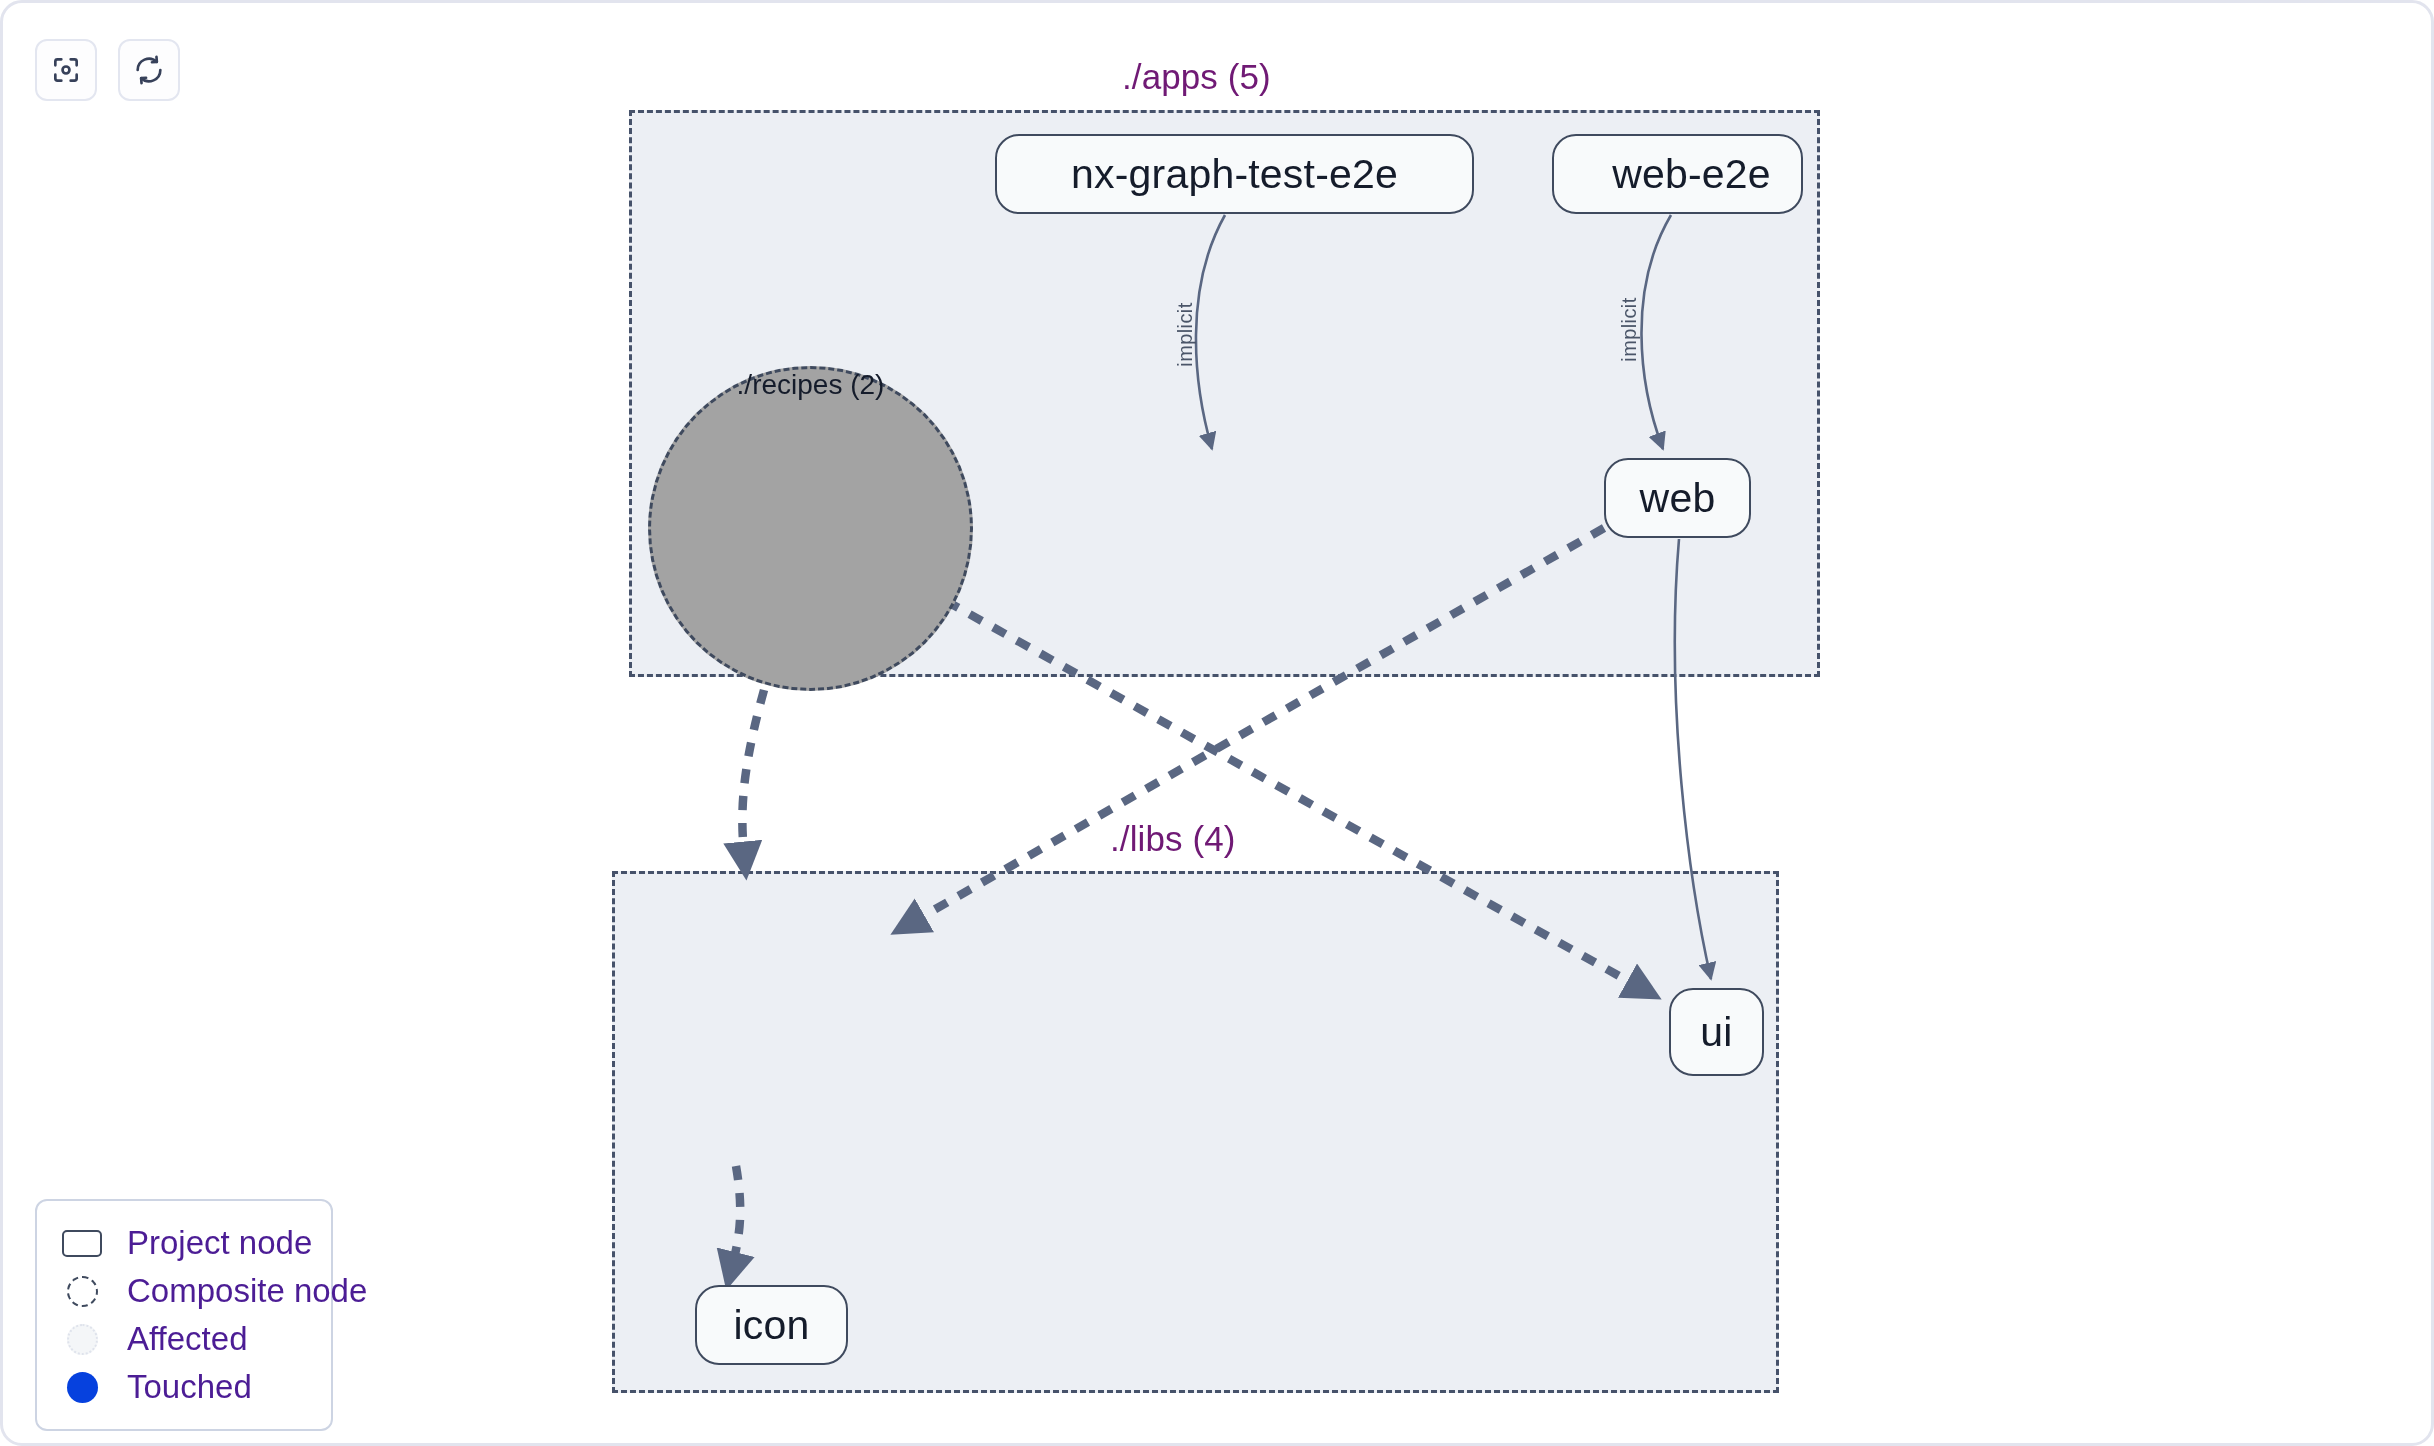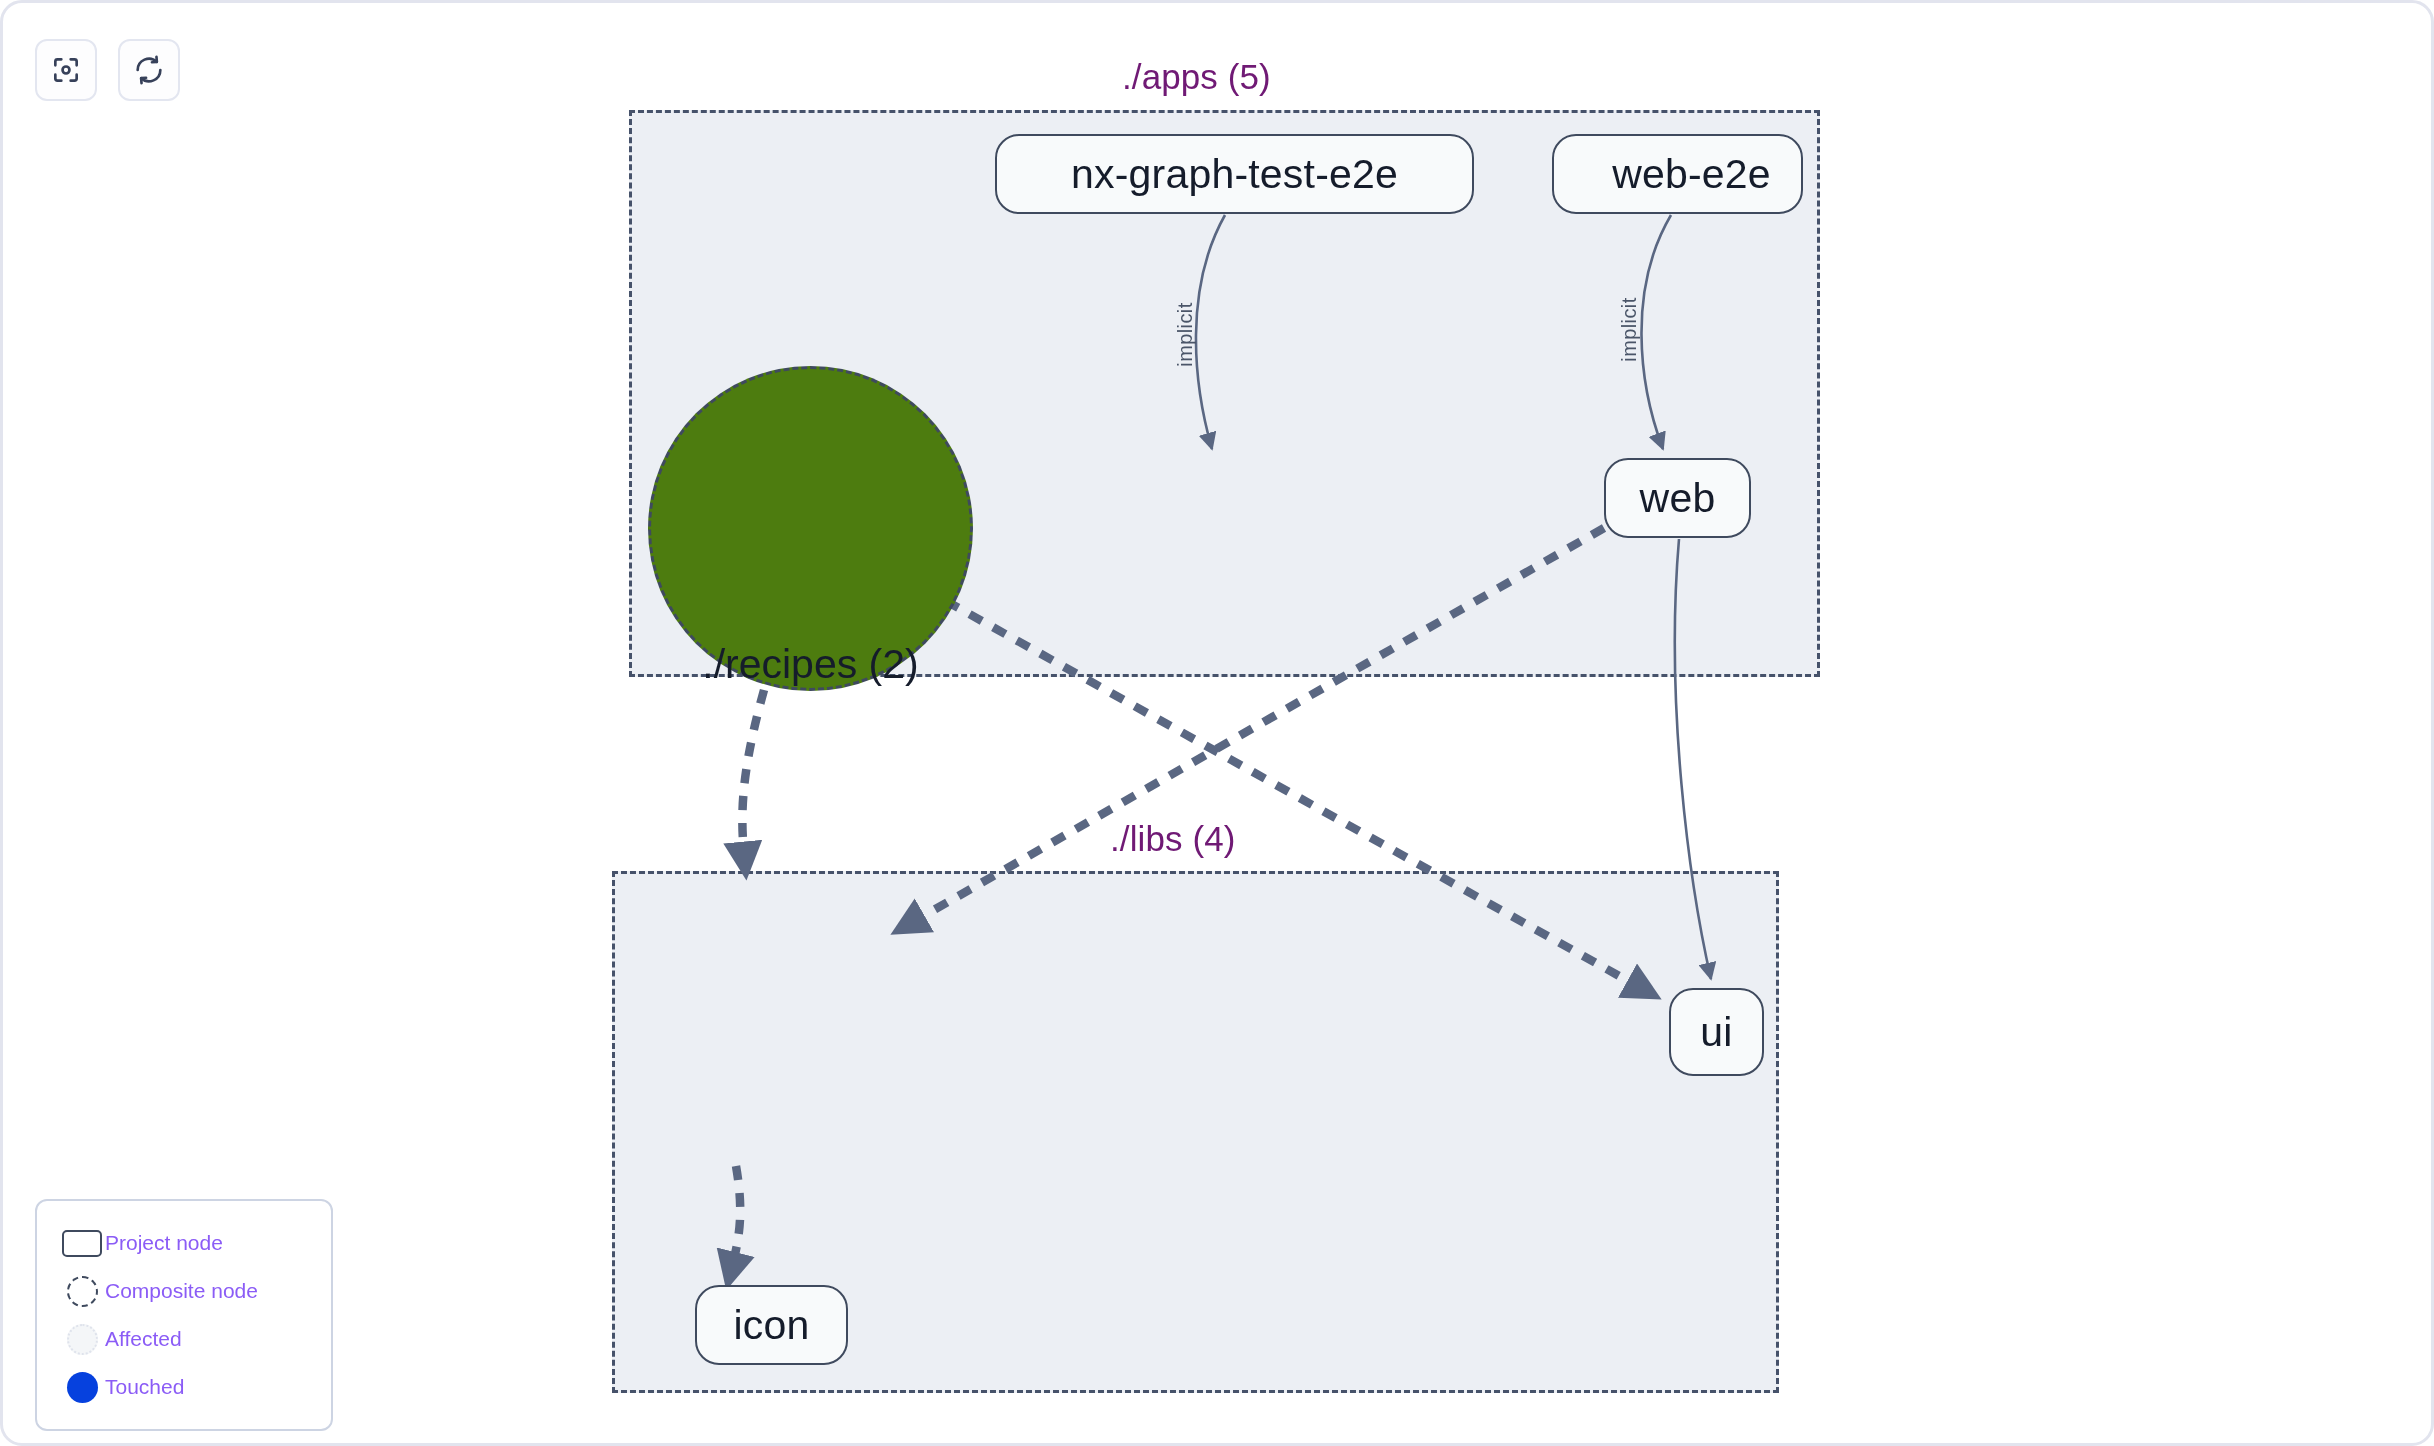--- a/index.html
+++ b/index.html
@@ -96,31 +96,31 @@
     color: #151c2b;
     font-size: 41px;
     white-space: nowrap;
     letter-spacing: 0.2px;
     text-align: center;
   }
 
   
   .node-circle {
     position: absolute;
-    background: #4d7c0f;
+    background: #a3a3a3;
     border: 3px dashed #3f4a5e;
     border-radius: 50%;
     display: flex;
-    align-items: flex-end;
+    align-items: flex-start;
     justify-content: center;
     box-sizing: border-box;
     z-index: 25;
     cursor: pointer;
     color: #151c2b;
-    font-size: 41px;
+    font-size: 28px;
     white-space: nowrap;
   }
 
   
   .edge-label {
     position: absolute;
     font-size: 20px;
     color: #4a5568;
     transform-origin: center center;
     white-space: nowrap;
@@ -147,22 +147,23 @@
     height: 48px;
   }
   .legend-swatch {
     width: 46px;
     flex: 0 0 46px;
     display: flex;
     align-items: center;
     justify-content: center;
   }
   .legend-text {
-    font-size: 21px;
-    color: #8b5cf6;
+    margin-left: 22px;
+    font-size: 33px;
+    color: #4c1d95;
     white-space: nowrap;
   }
   .sw-project {
     width: 40px; height: 27px;
     border: 2.5px solid #3f4a5e;
     border-radius: 5px;
     background: #ffffff;
     box-sizing: border-box;
   }
   .sw-composite {

